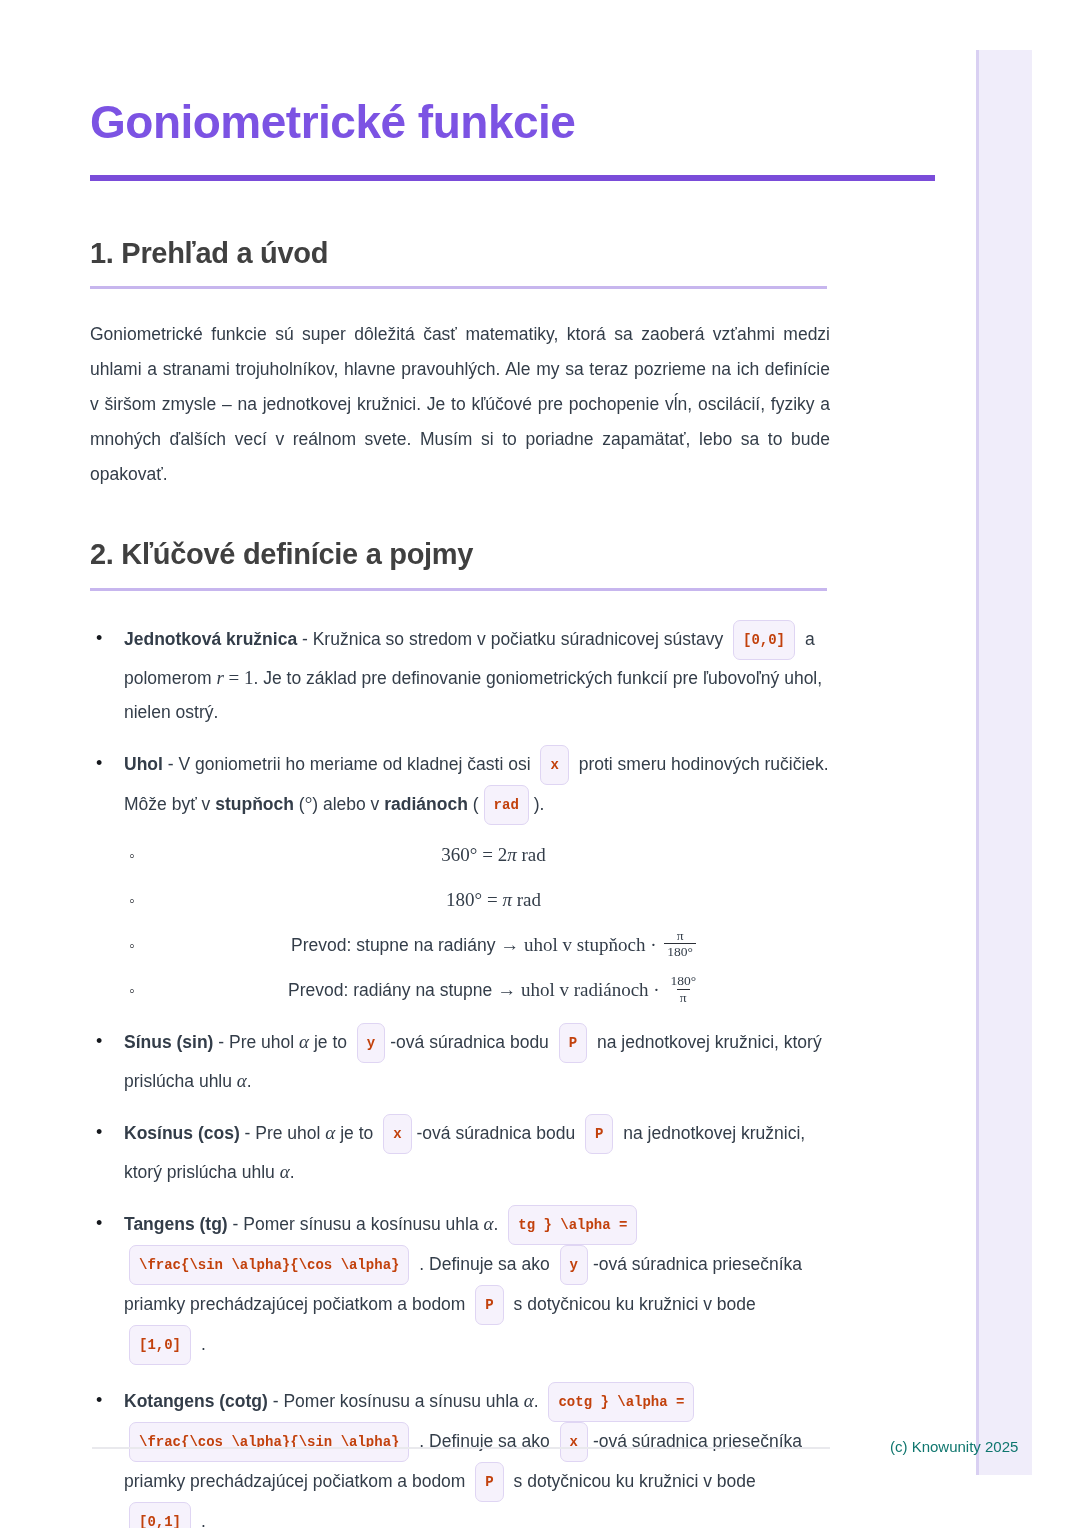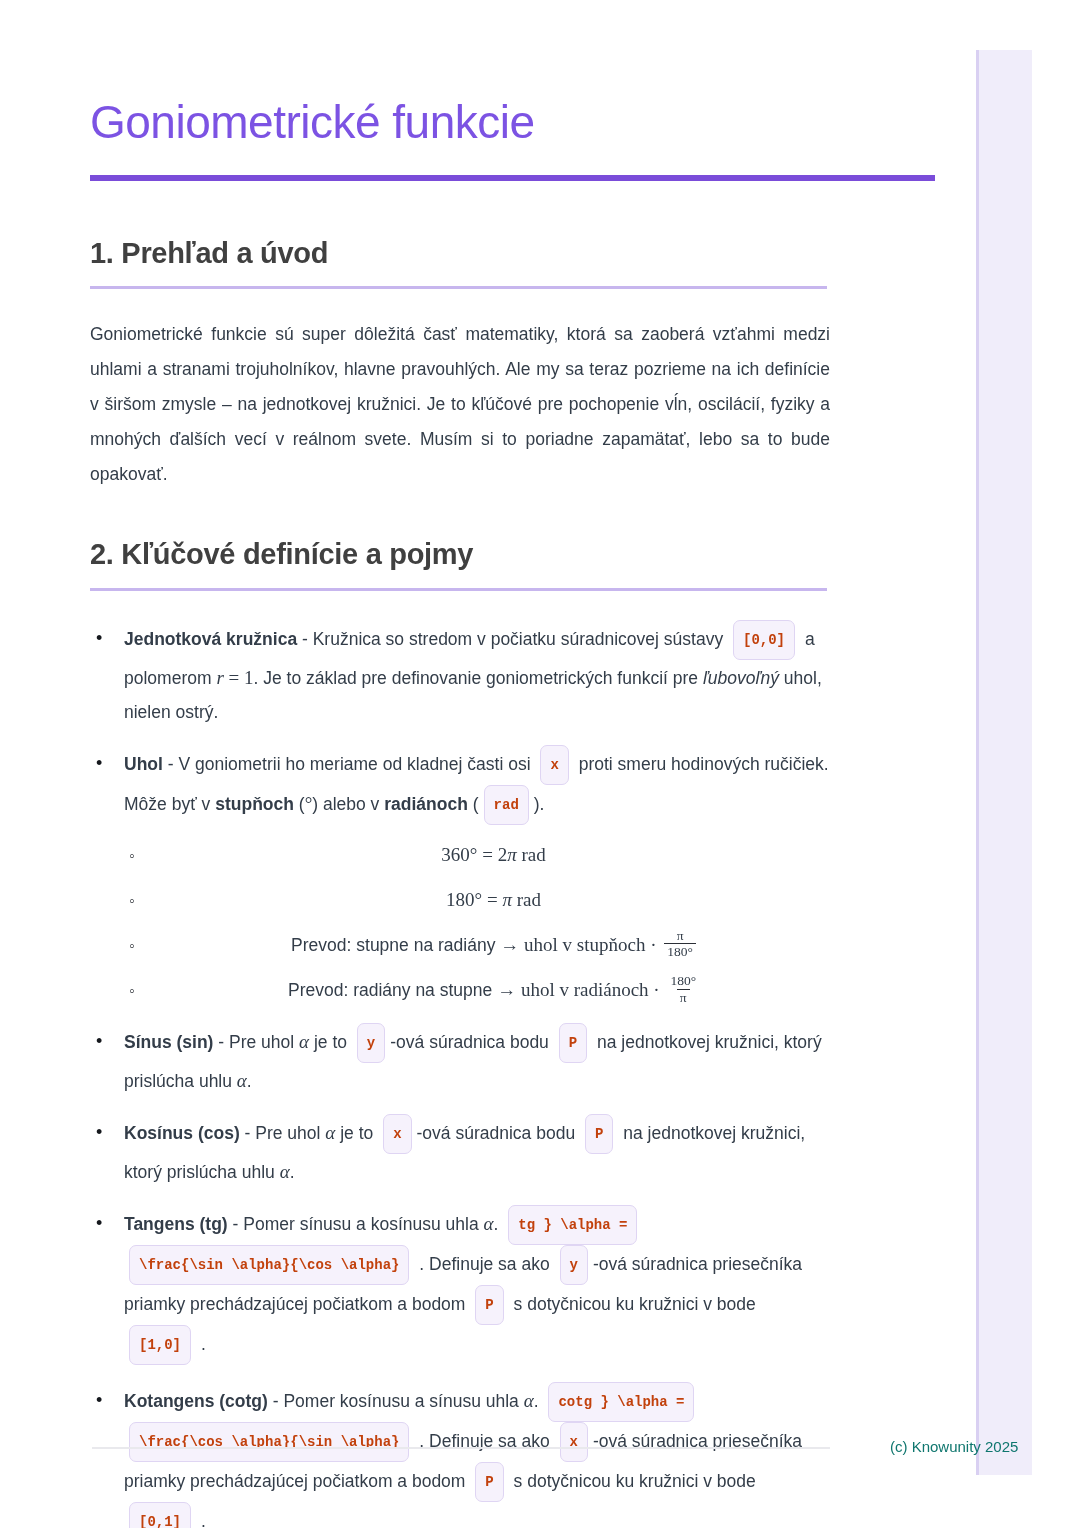--- a/index.html
+++ b/index.html
@@ -2,36 +2,36 @@
 <html><head>
 <meta charset="utf-8">
 <style>
   html,body{margin:0;padding:0;background:#ffffff;}
   .page{position:relative;width:1080px;height:1528px;background:#ffffff;overflow:hidden;
         font-family:"Liberation Sans",sans-serif;color:#333D49;}
   
   .sidebar{position:absolute;left:976px;top:50px;width:56px;height:1425px;
            background:#F0EDFA;border-left:3px solid #D9D0F2;box-sizing:border-box;}
   .content{position:absolute;left:90px;top:96px;width:740px;}
-  h1{margin:0;font-size:46px;line-height:1.15;font-weight:400;letter-spacing:-0.5px;color:#7C53E3;}
+  h1{margin:0;font-size:46px;line-height:1.15;font-weight:700;letter-spacing:-0.5px;color:#7C53E3;}
   .title-rule{width:845px;height:6px;background:#7A4CD9;margin-top:26px;}
   section{display:block;}
   .sec-overview{margin-top:56px;}
   .sec-defs{margin-top:46px;}
   h2{margin:0;font-size:29px;line-height:1.15;font-weight:800;letter-spacing:-0.3px;color:#404040;}
   .h2-rule{width:737px;height:3px;background:#C7B6EE;margin-top:16px;}
   .para{margin:28px 0 0 0;font-size:17.5px;line-height:35px;text-align:justify;color:#333D49;}
   ul.bullets{list-style:none;margin:30px 0 0 0;padding:0;font-size:17.5px;line-height:34px;}
   ul.bullets>li{position:relative;padding-left:34px;margin-bottom:17px;}
   ul.bullets>li::before{content:"\2022";position:absolute;left:6px;top:0;color:#15181d;font-size:18px;}
   ul.subbullets{list-style:none;margin:12px 0 0 0;padding:0;text-align:center;}
   ul.subbullets>li{position:relative;padding-left:33px;margin-bottom:11px;}
   ul.subbullets>li::before{content:"\25E6";position:absolute;left:5px;top:1px;color:#2b2f36;font-size:16px;}
   .bd{font-weight:700;}
-  .it{font-style:italic;}
+  .it{}
   .math{font-family:"Liberation Serif",serif;font-size:19px;}
   .mathit{font-family:"Liberation Serif",serif;font-size:19px;font-style:italic;}
   .chip{display:inline-block;font-family:"Liberation Mono","DejaVu Sans Mono",monospace;
         font-size:14px;font-weight:700;color:#c2410c;background:#F6F2FC;
         border:1px solid #DFD5F3;border-radius:7px;padding:2px 9px;margin:0 5px;
         white-space:nowrap;vertical-align:baseline;transform:translateY(-1px);}
   .frac{display:inline-flex;flex-direction:column;align-items:center;vertical-align:middle;
         font-family:"Liberation Serif",serif;font-size:13.5px;line-height:1.15;margin-left:3px;
         transform:translateY(-2px);}
   .frac .num{padding:0 3px;}

